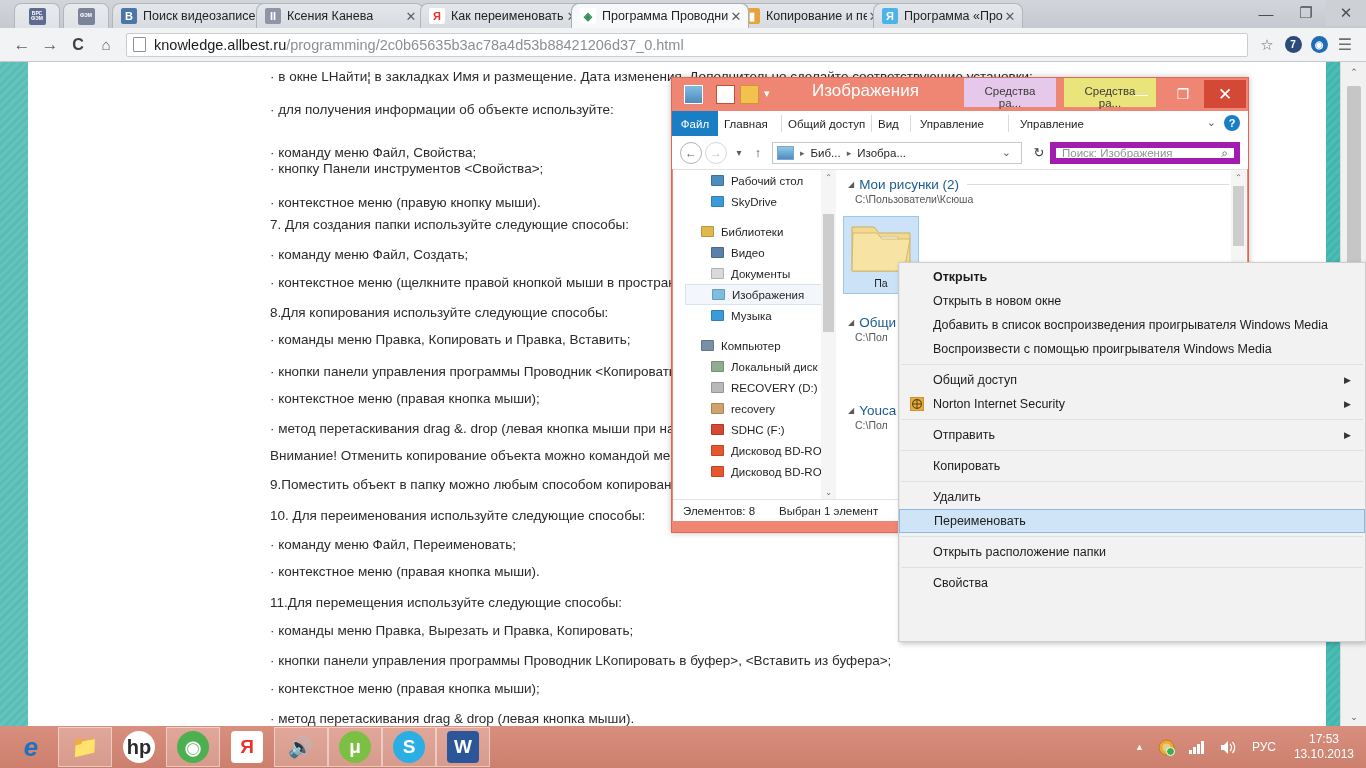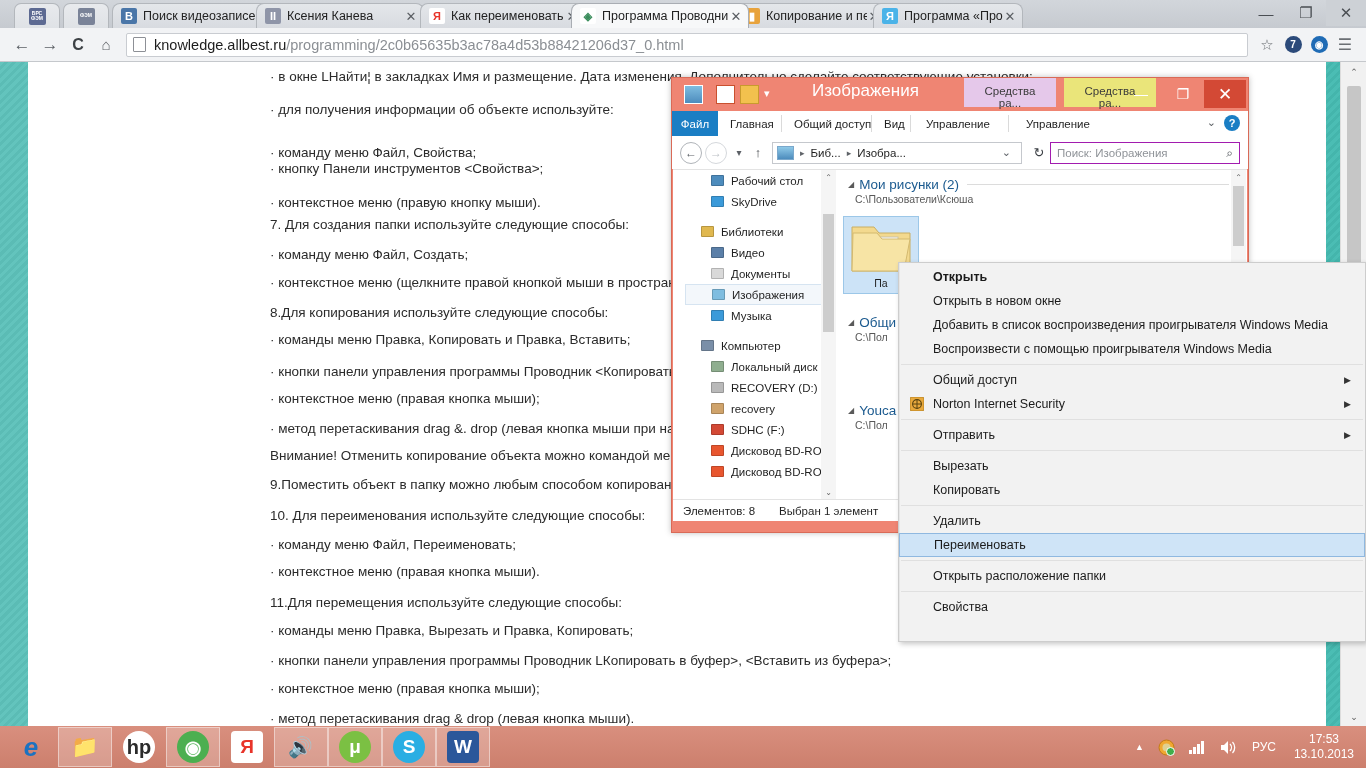--- a/index.html
+++ b/index.html
@@ -97,35 +97,35 @@
             font-size:11.5px; color:#3a3a3a; text-align:center; }
   #ctx1 { left:292px; background:#e5c8ea; width:92px; }
   #ctx2 { left:392px; background:#eae57a; width:92px; }
   #ex-wbtn { position:absolute; right:2px; top:2px; height:28px; display:flex; }
   #ex-wbtn div { width:42px; display:flex; align-items:center; justify-content:center;
                  color:#fff; font-size:14px; }
   #ex-wbtn .xx { background:#d34935; font-size:17px; }
 
   #ex-ribbon { position:absolute; left:0; top:33px; width:576px; height:25px; background:#fff; }
   .rtab { position:absolute; top:0; height:25px; display:flex; align-items:center;
-          padding:0 12px; font-size:11.5px; color:#1f1f1f; }
+          padding:0 6px; font-size:11.5px; color:#1f1f1f; }
   .rtab.file { background:#1a7ec4; color:#fff; }
   .rsep { position:absolute; top:4px; width:1px; height:17px; background:#dadada; }
 
   #ex-addr { position:absolute; left:0; top:58px; width:576px; height:33px;
              background:#fff; display:flex; align-items:center; padding:0 8px; }
   .nav-circ { width:22px; height:22px; border-radius:50%; border:1px solid #b0b4b9;
               display:flex; align-items:center; justify-content:center;
               font-size:12px; color:#5c6066; margin-right:3px; }
   .nav-circ.dis { color:#bdc1c6; border-color:#d5d8dc; }
   #crumbbox { flex:1; height:22px; border:1px solid #c5c8cd; background:#fff;
               display:flex; align-items:center; padding:0 4px; margin:0 6px 0 4px; }
   .crumb { font-size:11.5px; color:#1f1f1f; padding:0 3px; }
   .carrow { font-size:9px; color:#5f6368; padding:0 3px; }
-  #searchbox { width:190px; height:22px; border:1px solid #a21caf; background:#fff;
+  #searchbox { width:190px; height:22px; border:6px solid #a21caf; background:#fff;
                display:flex; align-items:center; padding:0 6px; }
   #searchbox .ph { flex:1; font-size:11.5px; color:#8f9398; }
 
   #ex-body { position:absolute; left:1px; top:91px; width:574px; height:330px;
              background:#fff; border-top:1px solid #e3e3e3; }
   #navpane { position:absolute; left:12px; top:0; width:148px; height:330px;
              background:#fff; overflow:hidden; }
   .nvitem { height:21px; display:flex; align-items:center; padding-left:14px;
             font-size:11.5px; color:#1f1f1f; }
   .nvitem.ind { padding-left:24px; }
@@ -521,23 +521,20 @@
         <span>Norton Internet Security</span>
         <span class="arw">▶</span>
       </div>
       <div class="msep"></div>
       <div class="mi">
         <span>Отправить</span>
         <span class="arw">▶</span>
       </div>
       <div class="msep"></div>
       <div class="mi">
-        <span>Вырезать</span>
-      </div>
-      <div class="mi">
         <span>Копировать</span>
       </div>
       <div class="msep"></div>
       <div class="mi">
         <span>Удалить</span>
       </div>
       <div class="mi hl">
         <span>Переименовать</span>
       </div>
       <div class="msep"></div>

